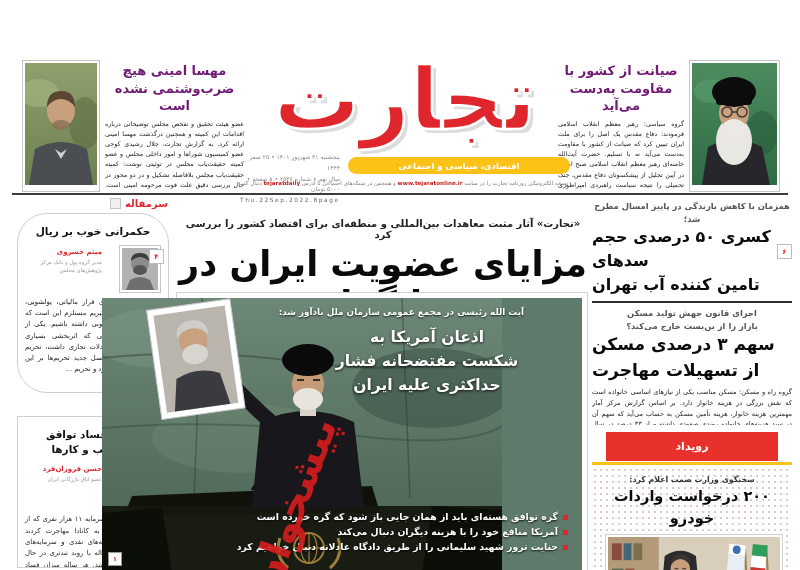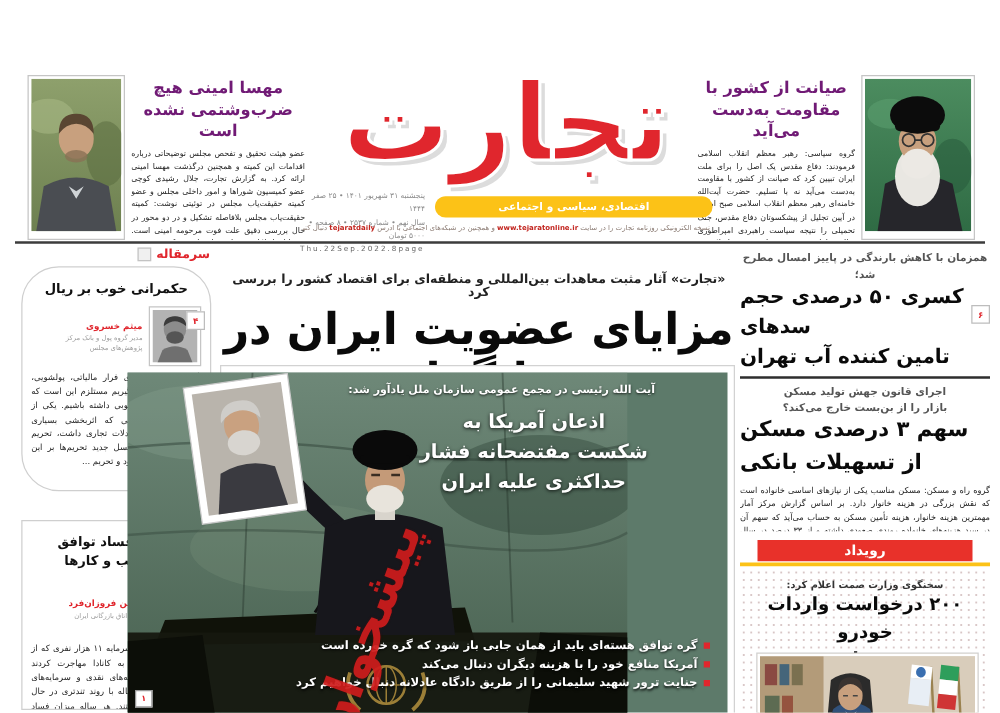--- a/index.html
+++ b/index.html
@@ -27,21 +27,21 @@
     color:#8a7a72;z-index:3;white-space:nowrap;overflow:hidden;}
   .info-line .red{color:#c2251f;font-weight:bold;}
   .masthead-rule{position:absolute;top:193px;left:12px;right:12px;height:2px;background:#3c3c3c;}
   
   .left-col{position:absolute;top:196px;right:628px;left:14px;width:158px;}
   .col-header{display:flex;align-items:center;gap:4px;margin:2px 4px 4px;}
   .col-header .lbl{color:#e0262d;font-size:10px;font-weight:bold;}
   .col-header .sq{width:9px;height:9px;border:1px solid #c3c3c3;background:#f0f0f0;}
   .col-box{border:1px solid #cfcfcf;background:#fff;padding:6px 7px;margin:0 3px 8px;box-sizing:border-box;overflow:hidden;}
   .col-title{font-size:10.5px;font-weight:bold;text-align:center;color:#111;line-height:1.4;margin:4px 0 6px;}
-  .author-row{display:flex;gap:5px;align-items:center;margin-bottom:4px;}
+  .author-row{display:flex;gap:17px;align-items:flex-start;margin-bottom:4px;}
   .author-meta{flex:1;text-align:right;padding-top:3px;}
   .author-name{color:#e0262d;font-size:7px;font-weight:bold;}
   .author-role{color:#9a9a9a;font-size:5.4px;line-height:1.5;margin-top:2px;}
   .col-body{font-size:6.8px;line-height:1.66;text-align:justify;color:#1d1d1d;}
   .col-more{font-size:7px;font-weight:bold;margin-top:3px;color:#111;}
   
   .center-col{position:absolute;top:212px;left:176px;width:414px;}
   .main-kicker{font-size:10px;font-weight:bold;color:#222;text-align:center;margin-top:6px;}
   .main-headline{font-size:35px;font-weight:bold;color:#0a0a0a;text-align:center;line-height:1.15;
     margin-top:4px;letter-spacing:-0.5px;}
@@ -60,21 +60,21 @@
   .watermark{position:absolute;left:148px;top:148px;width:110px;text-align:center;color:#cf1d1d;
     font-size:42px;font-weight:bold;transform:rotate(-70deg);opacity:.93;text-shadow:0 0 2px rgba(120,0,0,.4);}
   .corner-box{position:absolute;bottom:6px;left:6px;width:12px;height:12px;background:#fff;border:1px solid #999;
     color:#e0262d;font-size:6.5px;font-weight:bold;display:flex;align-items:center;justify-content:center;}
   
   .right-col{position:absolute;top:196px;left:592px;right:8px;width:200px;}
   .r-kicker{font-size:8.4px;font-weight:bold;color:#555;text-align:center;margin-top:4px;line-height:1.5;}
   .r-headline{font-size:16px;font-weight:bold;color:#0a0a0a;text-align:left;line-height:1.5;}
   .r-divider{border-bottom:2px solid #2e2e2e;margin:4px 0 2px;}
   .r-body{font-size:6.6px;line-height:1.6;text-align:justify;color:#1d1d1d;margin-top:4px;overflow:hidden;}
-  .banner{height:17px;background:#e8312a;margin:7px 14px 0;display:flex;align-items:center;justify-content:center;}
+  .banner{height:29px;background:#e8312a;margin:7px 14px 0;display:flex;align-items:center;justify-content:center;}
   .banner span{color:#fff;font-size:11px;font-weight:bold;}
   .banner-underline{height:3px;background:#fcc217;margin-top:1px;}
   .dotted-sec{position:relative;margin-top:2px;height:160px;
     background-image:radial-gradient(circle,#d8c6c6 0.7px,transparent 0.8px);
     background-size:6px 6px;background-color:#fff;overflow:hidden;}
   .d-kicker{font-size:7.8px;font-weight:bold;color:#333;text-align:center;margin-top:8px;}
   .d-headline{font-size:14.5px;font-weight:bold;color:#0a0a0a;text-align:center;line-height:1.5;margin-top:2px;}
   .d-photo{position:absolute;left:14px;right:10px;top:68px;height:80px;border:2px solid #fff;
     box-shadow:0 0 0 1px #d0d0d0;background:#d9cdbb;}
   .d-photo svg{display:block;width:100%;height:100%;}
@@ -314,21 +314,21 @@
   </div>
   <div class="ref-box" style="top:48px;right:0;">۶</div>
   <div class="r-divider"></div>
 
   <div class="r-kicker">
     <span>اجرای قانون جهش تولید مسکن</span><br>
     <span>بازار را از بن‌بست خارج می‌کند؟</span>
   </div>
   <div class="r-headline" style="font-size:17px;">
     <span>سهم ۳ درصدی مسکن</span><br>
-    <span>از تسهیلات بانکی</span>
+    <span>از تسهیلات مهاجرت</span>
   </div>
   <div class="r-body" style="height:38px;">
     <span>گروه راه و مسکن: مسکن مناسب یکی از نیازهای اساسی خانواده است که نقش بزرگی در هزینه خانوار دارد. بر اساس گزارش مرکز آمار مهمترین هزینه خانوار، هزینه تأمین مسکن به حساب می‌آید که سهم آن در سبد هزینه‌های خانواده روندی صعودی داشته و از ۳۳ درصد در سال ۱۳۹۶ به ۳۶ درصد در سال ۱۴۰۰ رسیده است. این آمار به معنای آن است که از هر یک میلیون تومان هزینه یک خانواده در کشور، ۳۶۰ هزار تومان مرتبط با هزینه تامین سرپناه است و ...</span>
     
   </div>
 
   <div class="banner">
     <span>رویداد</span>
   </div>
   <div class="banner-underline"></div>

